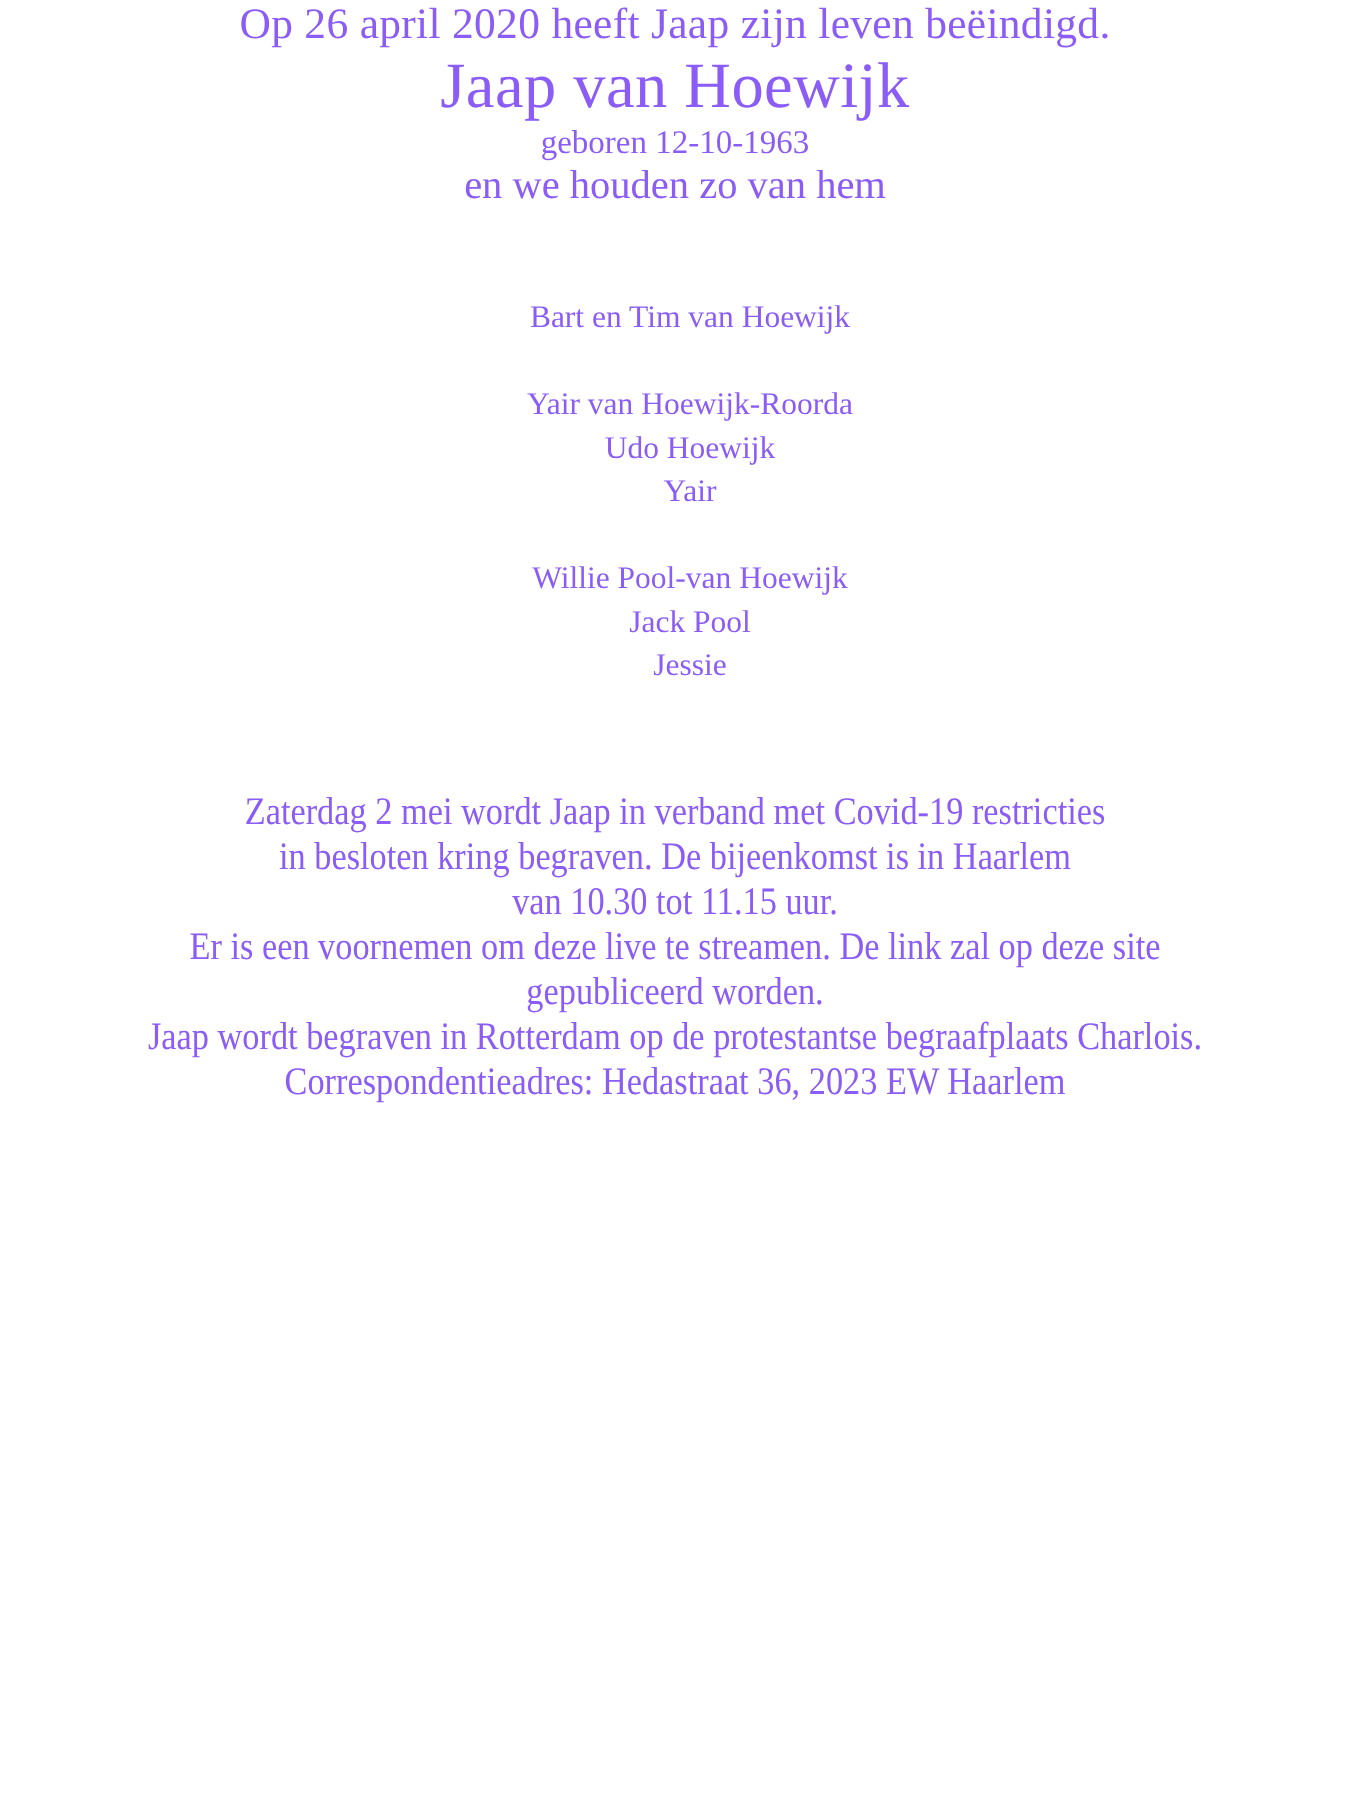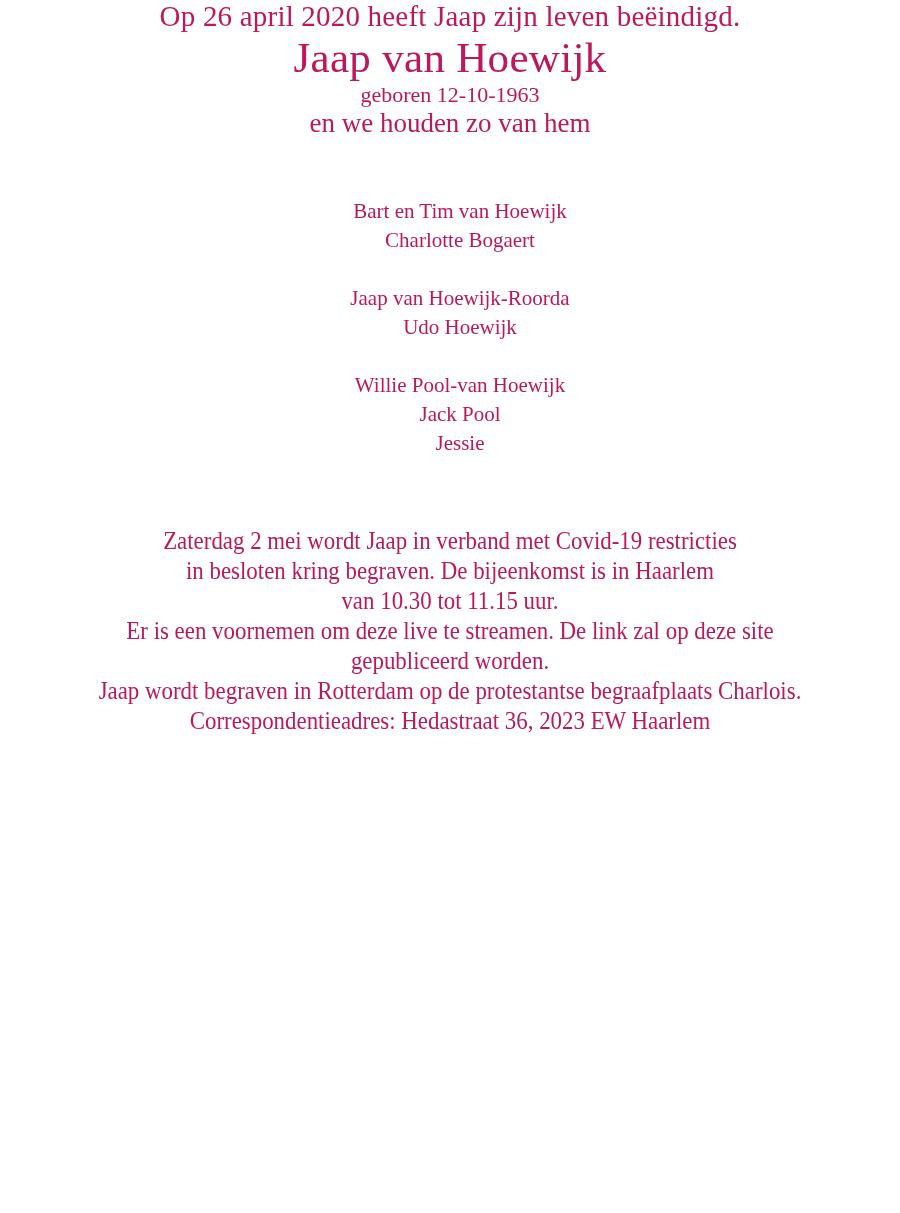--- a/index.html
+++ b/index.html
@@ -10,21 +10,21 @@
   body {
     width: 900px;
     height: 1213px;
     font-family: "Liberation Serif", "DejaVu Serif", serif;
   }
   .page {
     width: 900px;
     height: 1213px;
     box-sizing: border-box;
     text-align: center;
-    color: #be185d;
+    color: #8b5cf6;
     overflow: hidden;
   }
   .page p, .page h1 {
     margin: 0;
     padding: 0;
     font-weight: normal;
   }
   .opening {
     margin-top: 84px;
     font-size: 29px;
@@ -82,27 +82,27 @@
 
   <h1 class="deceased-name">Jaap van Hoewijk</h1>
 
   <p class="born">geboren 12-10-1963</p>
 
   <p class="tagline">en we houden zo van hem</p>
 
   <div class="family">
     <div class="family-group">
       <p>Bart en Tim van Hoewijk</p>
-      <p>Charlotte Bogaert</p>
     </div>
     <div class="family-group">
     </div>
     <div class="family-group">
-      <p>Jaap van Hoewijk-Roorda</p>
+      <p>Yair van Hoewijk-Roorda</p>
       <p>Udo Hoewijk</p>
+      <p>Yair</p>
     </div>
     <div class="family-group">
       <p>Willie Pool-van Hoewijk</p>
       <p>Jack Pool</p>
       <p>Jessie</p>
     </div>
   </div>
 
   <div class="bottom-block">
     <div class="ceremony condensed">

